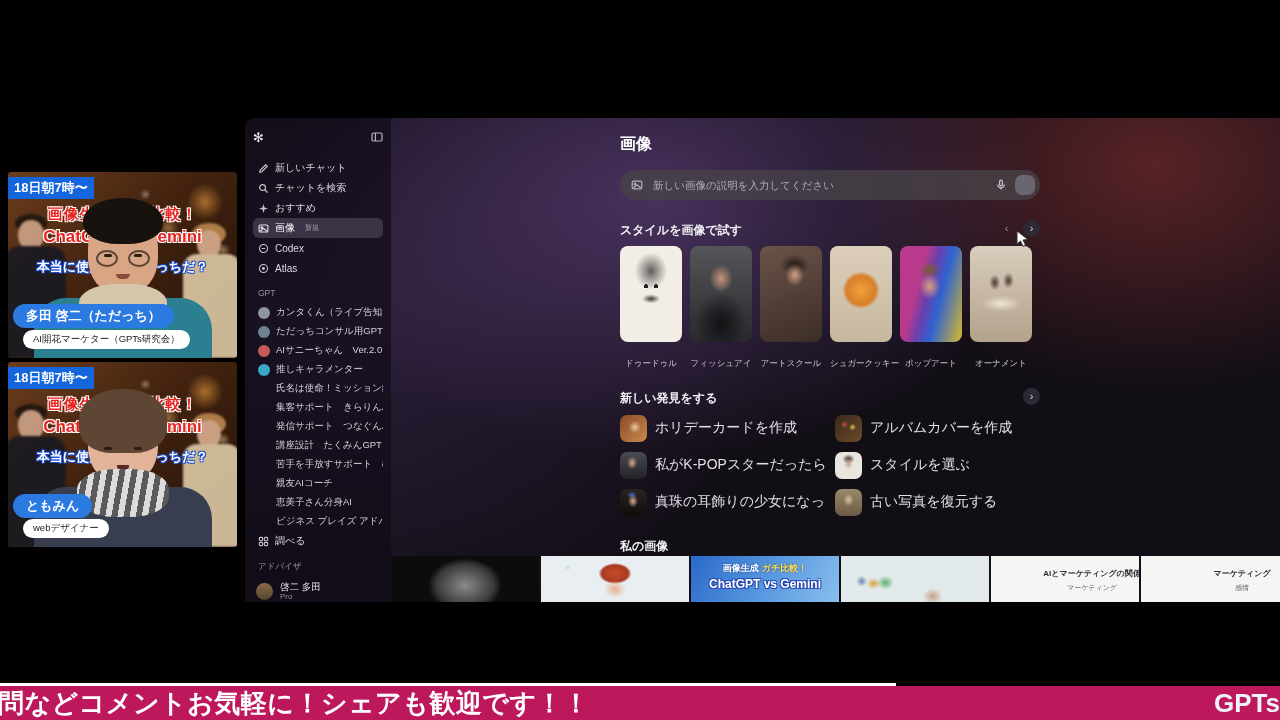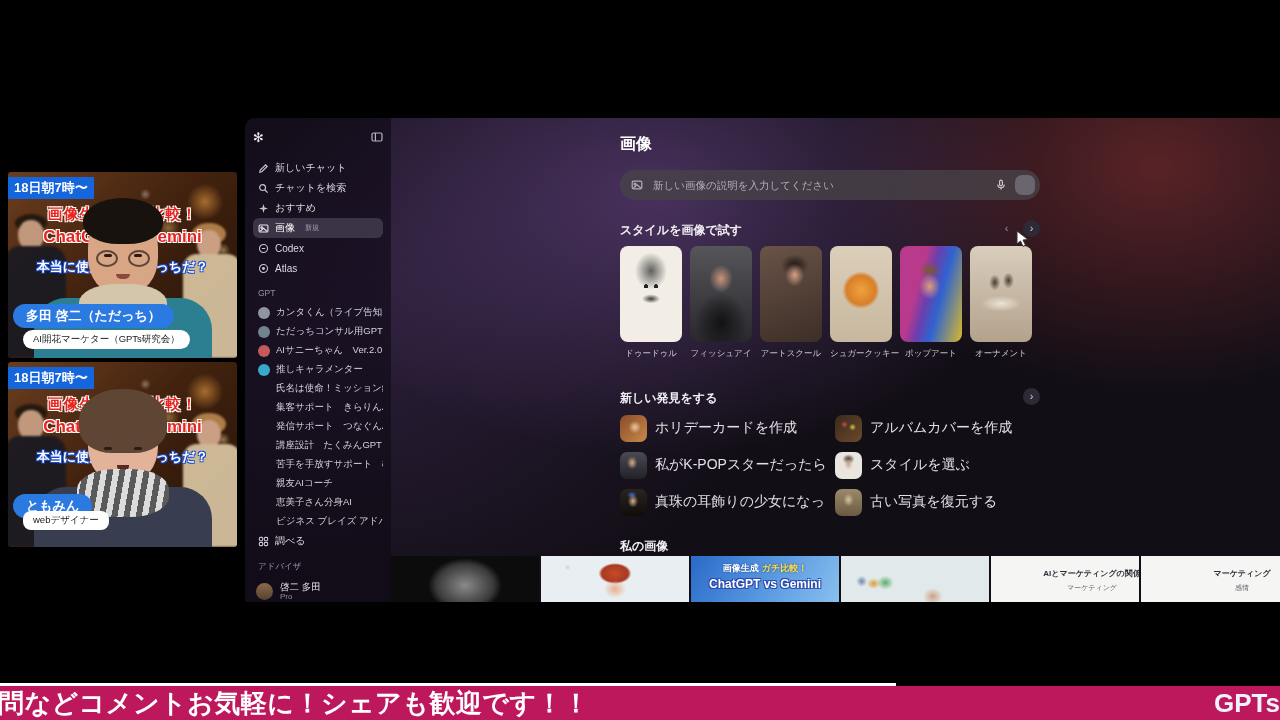--- a/index.html
+++ b/index.html
@@ -52,21 +52,21 @@
   .prompt input::placeholder{color:#b4aeb6;}
   .prompt .sq-btn{width:20px;height:20px;border-radius:7px;background:#6b6570;flex:none;}
   .sec-head{position:absolute;left:0;color:#f2eff5;font-size:12px;font-weight:bold;}
   .row-arrows{position:absolute;right:0;display:flex;gap:8px;align-items:center;}
   .circ{width:17px;height:17px;border-radius:50%;display:flex;align-items:center;justify-content:center;color:#d8d3dd;font-size:11px;line-height:17px;}
   .circ.dim{color:#9b94a4;}
   .circ.dark{background:#2e2a35;}
   .cards{position:absolute;top:128px;left:0;display:flex;gap:8px;}
   .card{width:62px;flex:none;}
   .card .art{width:62px;height:96px;border-radius:8px;}
-  .card .clabel{margin-top:6px;text-align:center;font-size:8.5px;color:#d2cdd8;white-space:nowrap;}
+  .card .clabel{margin-top:16px;text-align:center;font-size:8.5px;color:#d2cdd8;white-space:nowrap;}
   .art1{background:radial-gradient(26px 30px at 50% 26%,rgba(70,70,70,.85) 0%,transparent 62%),radial-gradient(3px 3px at 42% 42%,#222 70%,transparent 71%),radial-gradient(3px 3px at 58% 42%,#222 70%,transparent 71%),radial-gradient(14px 7px at 50% 55%,#3c3c3c,transparent 65%),#f2eee5;}
   .art2{background:radial-gradient(19px 23px at 50% 34%,#c9957a 0%,transparent 62%),radial-gradient(36px 42px at 50% 80%,#121214 0%,transparent 72%),linear-gradient(#55555a,#28282d);}
   .art3{background:radial-gradient(15px 19px at 56% 30%,#d3a284 0%,transparent 62%),radial-gradient(22px 17px at 56% 20%,#1e1612,transparent 64%),linear-gradient(160deg,#6a5348,#3c2e27);}
   .art4{background:radial-gradient(26px 26px at 50% 46%,#f2a23c 0%,#d77f2a 56%,transparent 72%),radial-gradient(8px 6px at 50% 50%,#7a4a1a,transparent 72%),linear-gradient(#dccfba,#c7b79e);}
   .art5{background:radial-gradient(17px 21px at 48% 42%,#d9a07f 0%,transparent 62%),radial-gradient(17px 13px at 48% 25%,#7a5a2f,transparent 66%),linear-gradient(105deg,#b93a8c 0%,#b93a8c 32%,#6a3fae 46%,#2f63cf 62%,#d9b92c 100%);}
   .art6{background:radial-gradient(9px 13px at 40% 38%,#4a3a30,transparent 62%),radial-gradient(9px 13px at 62% 36%,#4a3a30,transparent 62%),radial-gradient(28px 11px at 50% 60%,#ece4d4,transparent 72%),linear-gradient(#d9cdbd,#b3a28c);}
   .discover-grid{position:absolute;top:296px;left:0;display:grid;grid-template-columns:205px 205px;column-gap:10px;row-gap:9px;}
   .ditem{display:flex;align-items:center;gap:8px;height:28px;}
   .ditem .dthumb{width:27px;height:27px;border-radius:7px;flex:none;}
   .ditem .dlabel{font-size:14px;color:#e2dee6;white-space:nowrap;overflow:hidden;}
@@ -129,21 +129,21 @@
   .p-glassL{left:8px;} .p-glassR{right:8px;}
   .p-mouth{position:absolute;top:66px;left:50%;transform:translateX(-50%);width:14px;height:5px;background:#8a4a3a;border-radius:0 0 8px 8px;}
   .p2 .p-mouth{top:68px;width:12px;height:7px;background:#5a2a22;}
   .p-body{position:absolute;bottom:0;left:50%;transform:translateX(-50%);width:178px;height:60px;background:#2c7f90;border-radius:32px 32px 0 0;}
   .p2 .p-body{background:#383e50;}
   .p-scarf{position:absolute;bottom:30px;left:50%;transform:translateX(-50%);width:88px;height:44px;background:#d3c6ab;border-radius:42%;z-index:5;}
   .p2 .p-scarf{background:repeating-linear-gradient(100deg,#dcdcdc 0 6px,#5a5a5a 6px 12px);width:92px;height:48px;}
   .pill-name{position:absolute;left:5px;z-index:6;background:#2a7ae2;color:#fff;font-weight:bold;font-size:13px;border-radius:15px;padding:3px 13px;white-space:nowrap;}
   .pill-role{position:absolute;left:15px;z-index:6;background:#fff;color:#1a1a1a;font-size:9.5px;border-radius:11px;padding:3px 10px;white-space:nowrap;}
   .cam1 .pill-name{bottom:30px;} .cam1 .pill-role{bottom:9px;}
-  .cam2 .pill-name{bottom:29px;} .cam2 .pill-role{bottom:17px;border-radius:8px;}
+  .cam2 .pill-name{bottom:29px;} .cam2 .pill-role{bottom:9px;}
 
   
   .ticker-line{position:absolute;left:0;top:683px;width:896px;height:3px;background:#fff;z-index:9;}
   .ticker{position:absolute;left:0;right:0;top:686px;height:34px;background:#be185d;z-index:8;display:flex;align-items:center;}
   .ticker .t-text{color:#fff;font-size:26px;font-weight:800;white-space:nowrap;margin-left:-2px;letter-spacing:.5px;}
   .ticker .t-right{position:absolute;right:0;color:#eef2fa;font-size:26px;font-weight:800;padding-right:0px;}
 </style>
 </head>
 <body>
 

